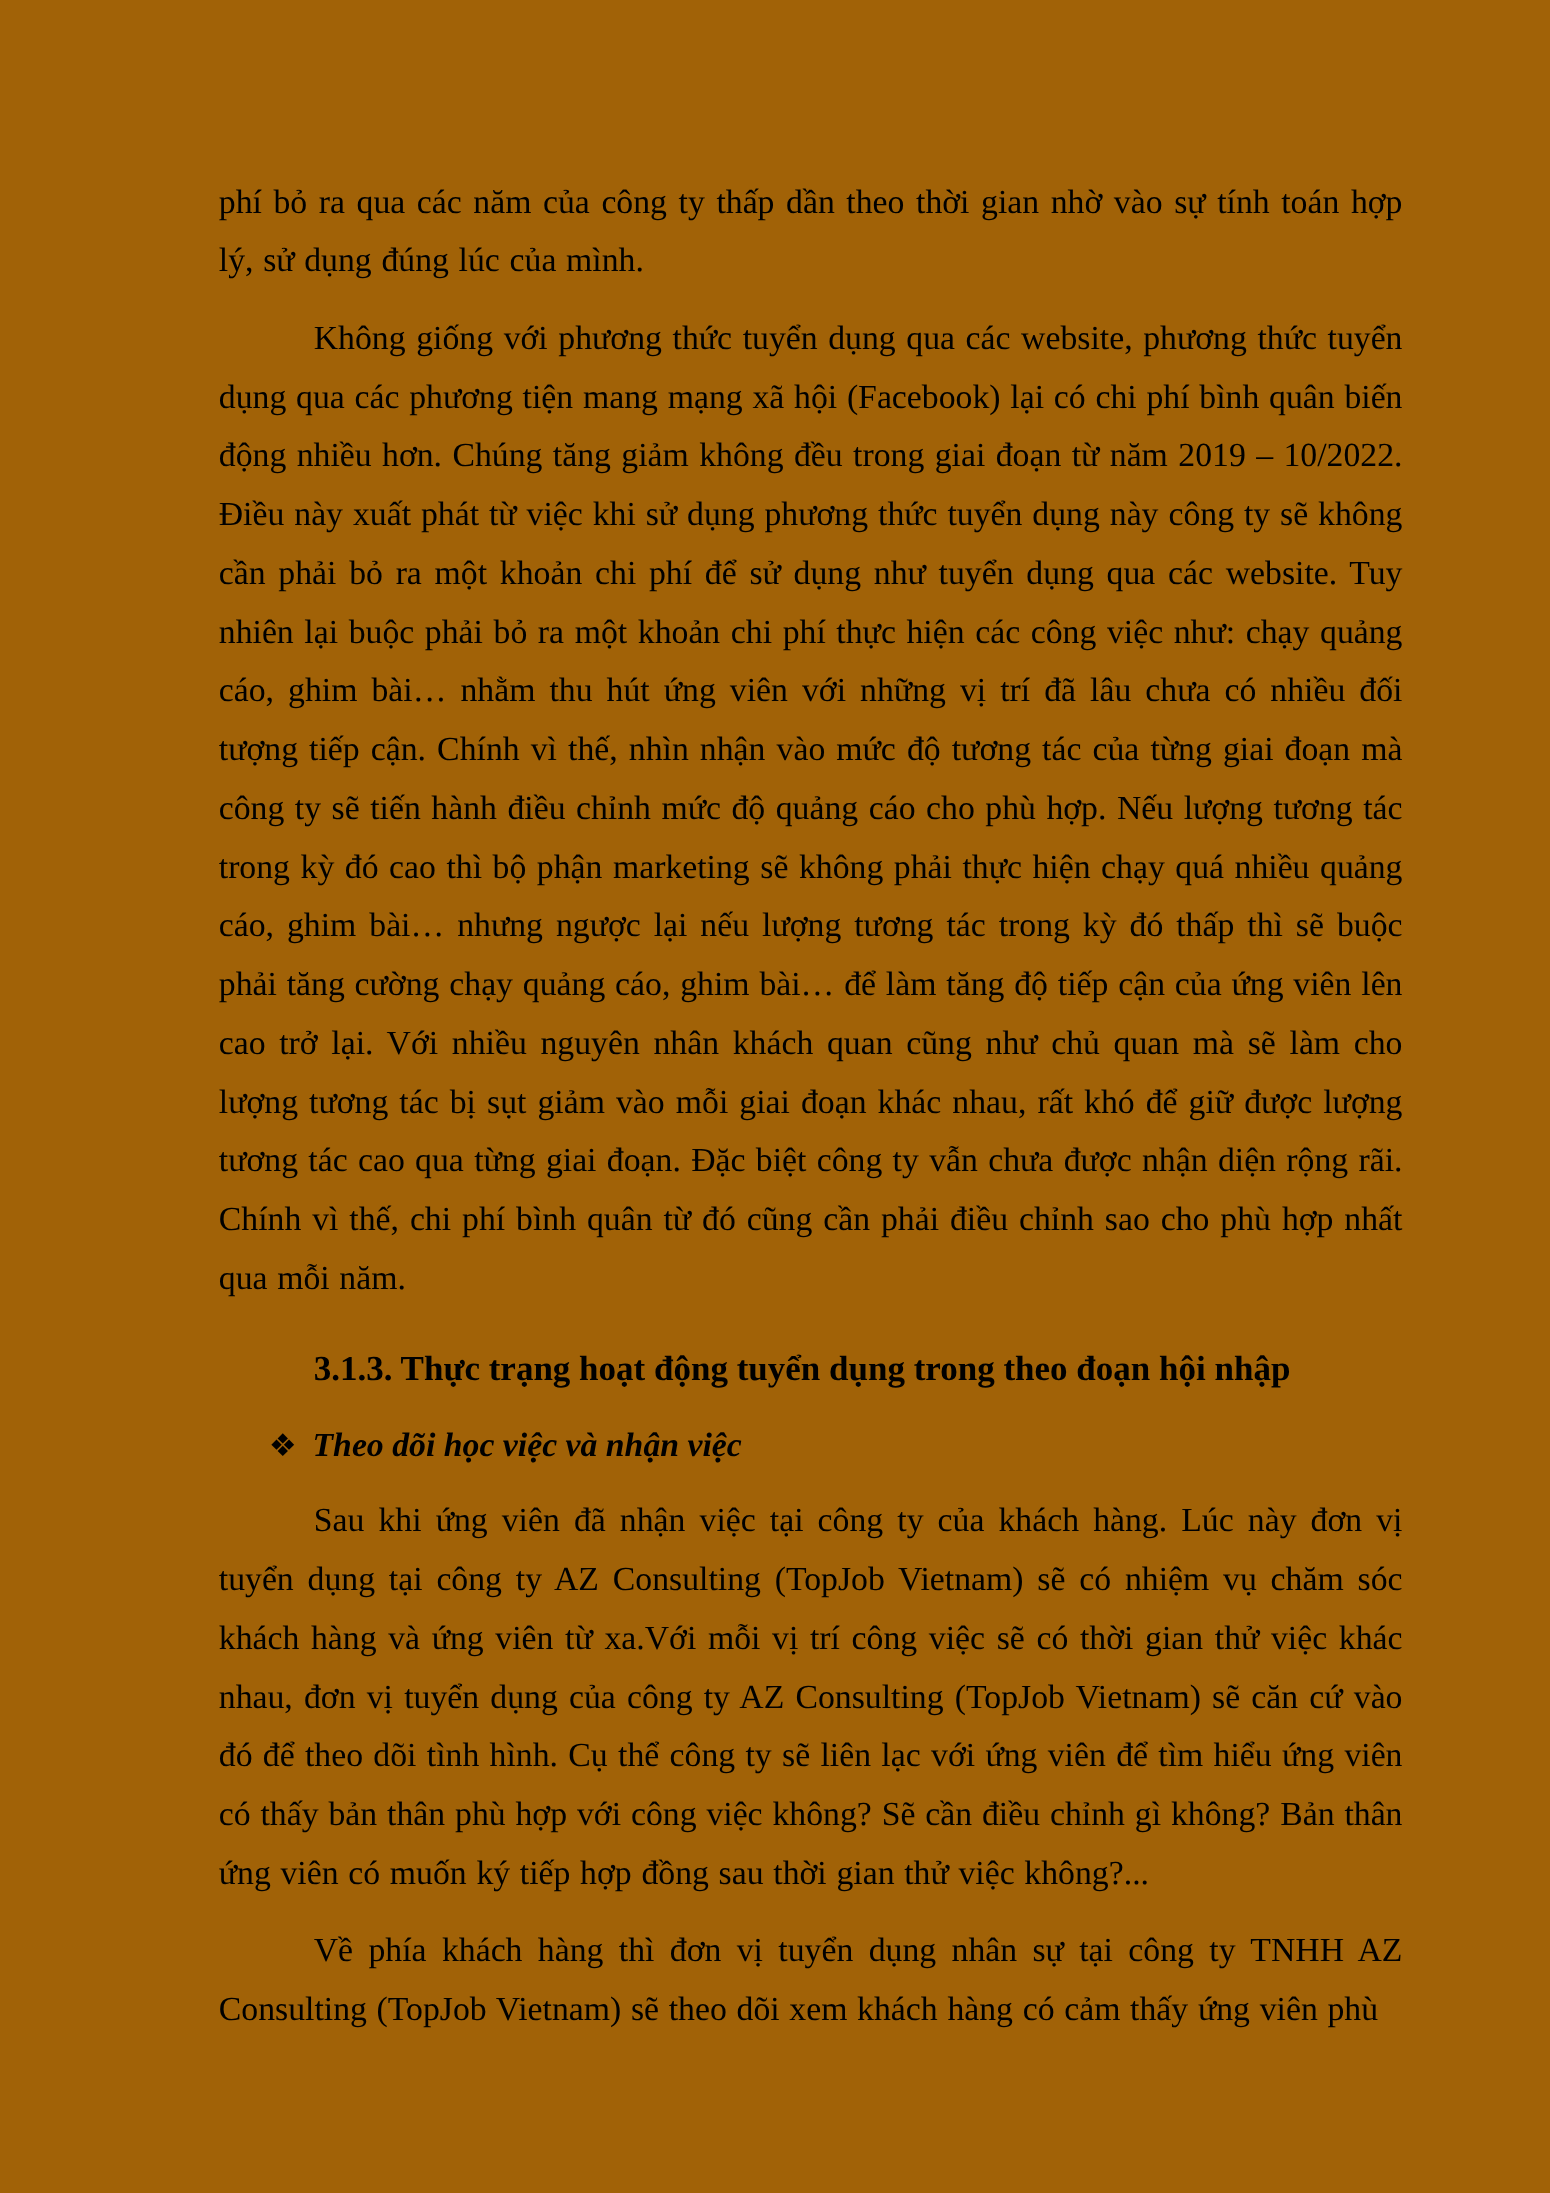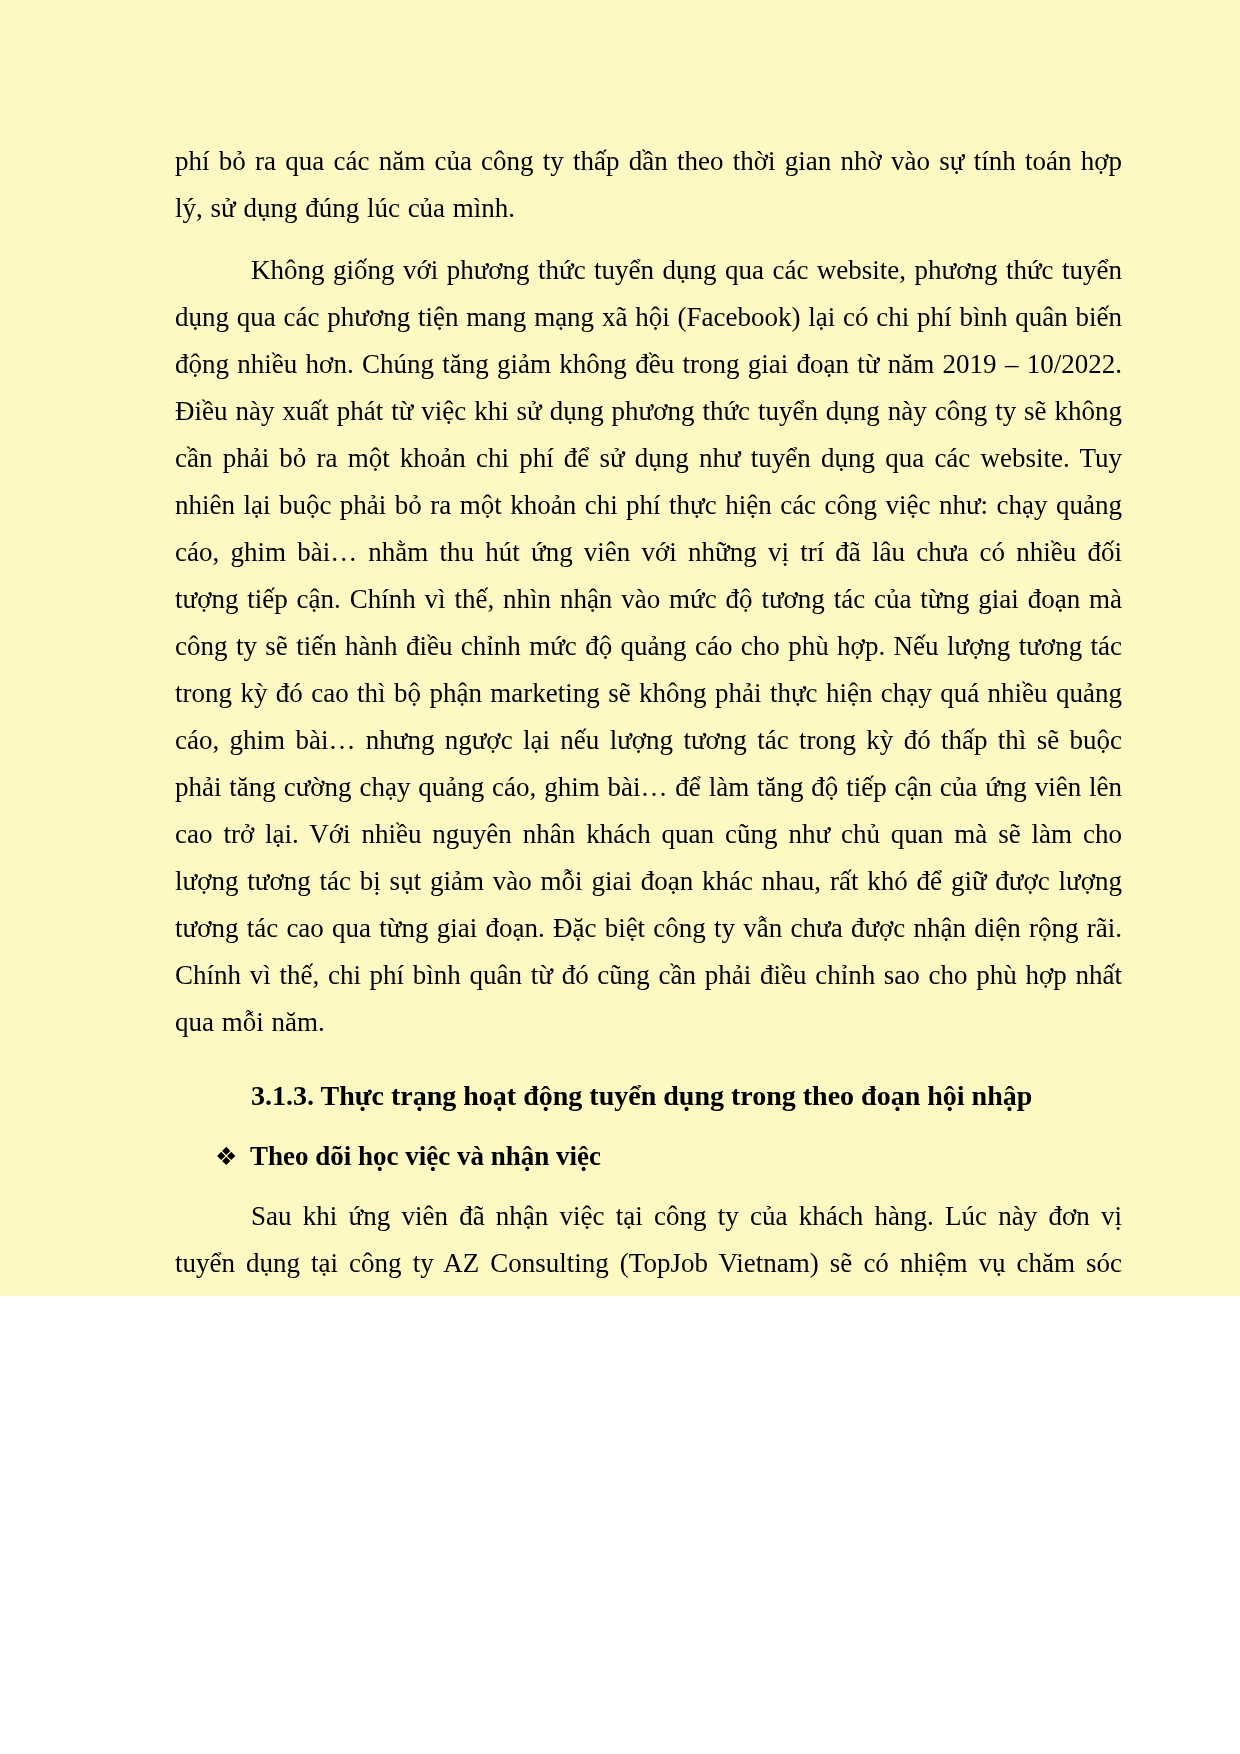--- a/index.html
+++ b/index.html
@@ -3,22 +3,22 @@
 <meta charset="utf-8">
 <style>
   html, body {
     margin: 0;
     padding: 0;
     background: #ffffff;
   }
   .page {
     position: relative;
     width: 1240px;
-    height: 1296px;
-    background: #fef9c3;
+    height: 1754px;
+    background: #a16207;
     color: #000000;
     font-family: "Liberation Serif", "DejaVu Serif", serif;
     overflow: hidden;
   }
   .content {
     position: absolute;
     left: 175px;
     top: 138px;
     width: 947px;
   }
@@ -41,20 +41,21 @@
     margin: 26px 0 14px 0;
     text-align: left;
   }
   .bullet-item {
     font-size: 27px;
     line-height: 47px;
     font-weight: bold;
     margin: 0 0 13px 0;
     padding-left: 40px;
     text-align: left;
+    font-style: italic;
   }
   .bullet-marker {
     display: inline-block;
     width: 35px;
     font-family: "DejaVu Sans", sans-serif;
     font-size: 25px;
     font-weight: normal;
   }
   .para-last {
     margin-bottom: 0;
@@ -80,16 +81,17 @@
     <p class="body-text">Không giống với phương thức tuyển dụng qua các website, phương thức tuyển dụng qua các phương tiện mang mạng xã hội (Facebook) lại có chi phí bình quân biến động nhiều hơn. Chúng tăng giảm không đều trong giai đoạn từ năm 2019 – 10/2022. Điều này xuất phát từ việc khi sử dụng phương thức tuyển dụng này công ty sẽ không cần phải bỏ ra một khoản chi phí để sử dụng như tuyển dụng qua các website. Tuy nhiên lại buộc phải bỏ ra một khoản chi phí thực hiện các công việc như: chạy quảng cáo, ghim bài… nhằm thu hút ứng viên với những vị trí đã lâu chưa có nhiều đối tượng tiếp cận. Chính vì thế, nhìn nhận vào mức độ tương tác của từng giai đoạn mà công ty sẽ tiến hành điều chỉnh mức độ quảng cáo cho phù hợp. Nếu lượng tương tác trong kỳ đó cao thì bộ phận marketing sẽ không phải thực hiện chạy quá nhiều quảng cáo, ghim bài… nhưng ngược lại nếu lượng tương tác trong kỳ đó thấp thì sẽ buộc phải tăng cường chạy quảng cáo, ghim bài… để làm tăng độ tiếp cận của ứng viên lên cao trở lại. Với nhiều nguyên nhân khách quan cũng như chủ quan mà sẽ làm cho lượng tương tác bị sụt giảm vào mỗi giai đoạn khác nhau, rất khó để giữ được lượng tương tác cao qua từng giai đoạn. Đặc biệt công ty vẫn chưa được nhận diện rộng rãi. Chính vì thế, chi phí bình quân từ đó cũng cần phải điều chỉnh sao cho phù hợp nhất qua mỗi năm.</p>
 
     <div class="section-heading">3.1.3. Thực trạng hoạt động tuyển dụng trong theo đoạn hội nhập</div>
 
     <div class="bullet-item">
       <span class="bullet-marker">❖</span><span>Theo dõi học việc và nhận việc</span>
     </div>
 
     <p class="body-text">Sau khi ứng viên đã nhận việc tại công ty của khách hàng. Lúc này đơn vị tuyển dụng tại công ty AZ Consulting (TopJob Vietnam) sẽ có nhiệm vụ chăm sóc khách hàng và ứng viên từ xa.Với mỗi vị trí công việc sẽ có thời gian thử việc khác nhau, đơn vị tuyển dụng của công ty AZ Consulting (TopJob Vietnam) sẽ căn cứ vào đó để theo dõi tình hình. Cụ thể công ty sẽ liên lạc với ứng viên để tìm hiểu ứng viên có thấy bản thân phù hợp với công việc không? Sẽ cần điều chỉnh gì không? Bản thân ứng viên có muốn ký tiếp hợp đồng sau thời gian thử việc không?...</p>
 
+    <p class="body-text para-last">Về phía khách hàng thì đơn vị tuyển dụng nhân sự tại công ty TNHH AZ Consulting (TopJob Vietnam) sẽ theo dõi xem khách hàng có cảm thấy ứng viên phù</p>
 
   </div>
 
 </div>
 
 </body></html>

